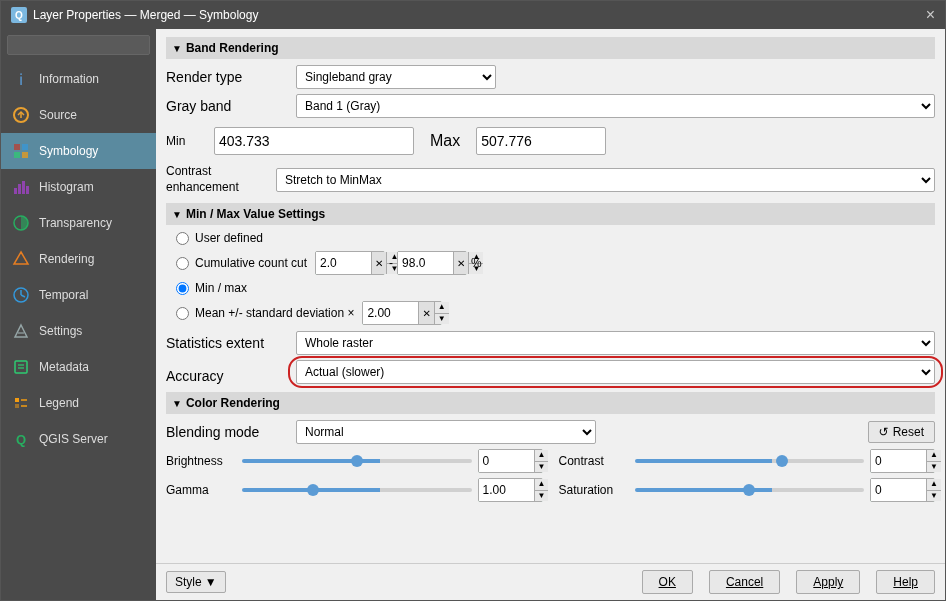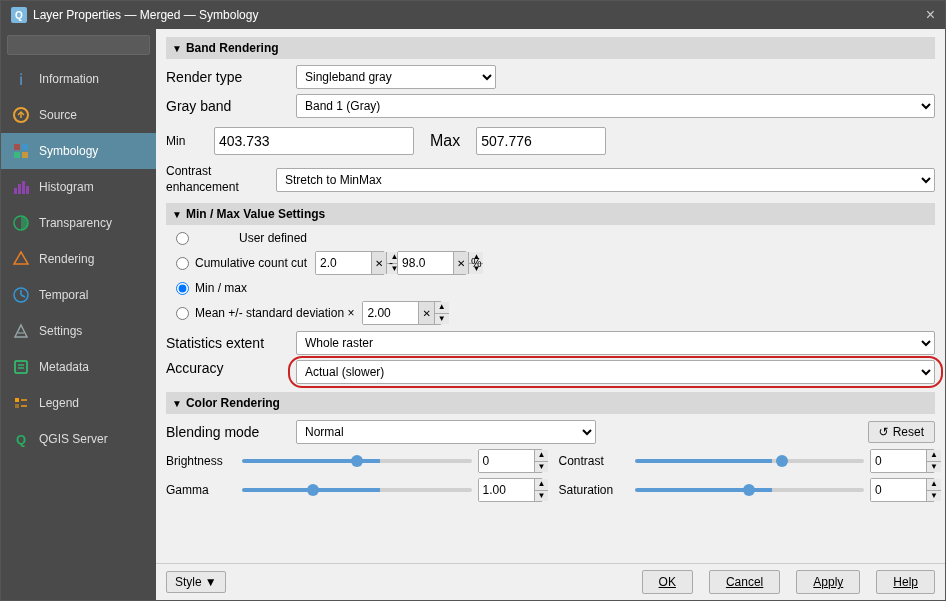--- a/index.html
+++ b/index.html
@@ -52,21 +52,21 @@
 
     
     .spinbox { display: flex; align-items: center; border: 1px solid #aaa; background: #86efac; height: 24px; border-radius: 2px; }
     .spinbox input { border: none; width: 55px; font-size: 12px; padding: 2px 4px; outline: none; height: 100%; }
     .spinbox-clear { background: #e0e0e0; border-left: 1px solid #aaa; padding: 0 3px; cursor: pointer; font-size: 10px; height: 100%; display: flex; align-items: center; }
     .spinbox-arrows { display: flex; flex-direction: column; border-left: 1px solid #aaa; height: 100%; }
     .spinbox-up, .spinbox-down { background: #e8e8e8; border: none; cursor: pointer; font-size: 8px; padding: 0 3px; flex: 1; line-height: 1; display: flex; align-items: center; justify-content: center; }
     .spinbox-up { border-bottom: 1px solid #aaa; }
 
     
-    .accuracy-row { display: flex; align-items: flex-start; margin-bottom: 5px; position: relative; }
+    .accuracy-row { display: flex; align-items: flex-end; margin-bottom: 5px; position: relative; }
     .accuracy-highlight { flex: 1; position: relative; }
     .accuracy-highlight::after {
       content: '';
       position: absolute;
       top: -4px; left: -8px; right: -8px; bottom: -4px;
       border: 2px solid #cc2222;
       border-radius: 14px;
       pointer-events: none;
     }
 
@@ -265,21 +265,21 @@
               <option>Stretch to MinMax</option>
             </select>
           </div>
         </div>
 
         <div class="section-header" style="margin-top:8px;">
           <span class="section-arrow">▼</span>
           <span>Min / Max Value Settings</span>
         </div>
 
-        <div class="radio-row" style="margin-left:10px;gap:44px;">
+        <div class="radio-row" style="margin-left:10px;">
           <input type="radio" name="minmax_method" style="">
           <span>User defined</span>
         </div>
 
         <div class="radio-row" style="margin-left:10px; align-items: center;">
           <input type="radio" name="minmax_method" style="">
           <span style="margin-right:8px;">Cumulative count cut</span>
           <div class="spinbox" style="width:70px;">
             <input type="text" value="2.0" style="">
             <span class="spinbox-clear">✕</span>

